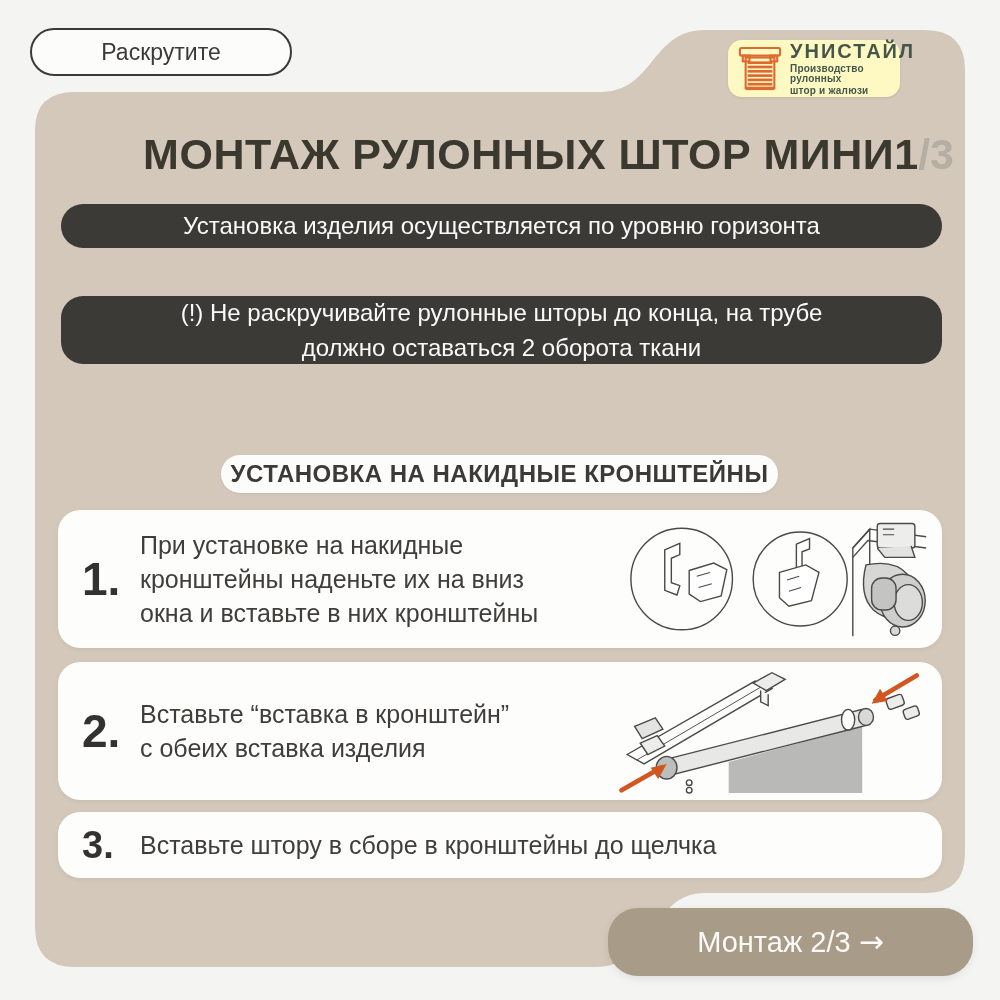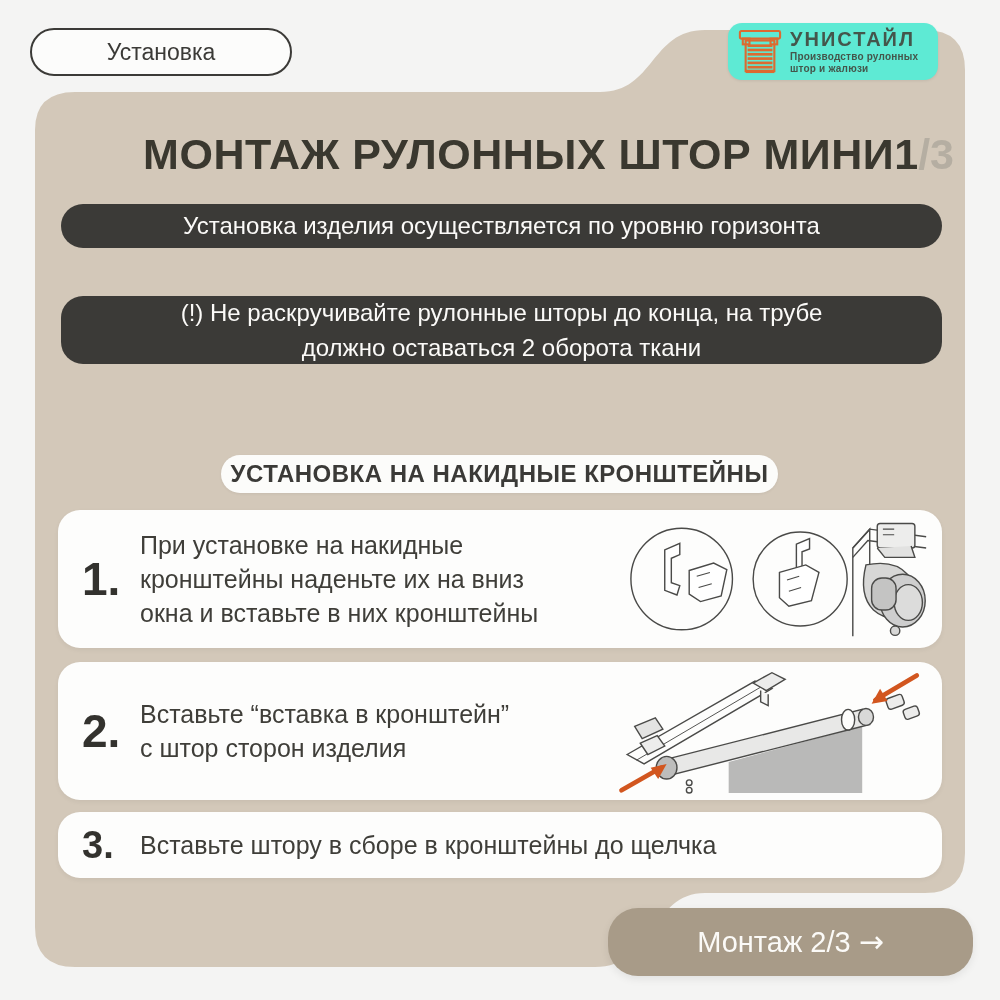--- a/index.html
+++ b/index.html
@@ -4,21 +4,21 @@
 <style>
   html,body{margin:0;padding:0;}
   body{font-family:"Liberation Sans","DejaVu Sans",sans-serif;}
   .page{position:relative;width:1000px;height:1000px;background:#f4f4f3;overflow:hidden;}
   .card-shape{position:absolute;left:0;top:0;width:1000px;height:1000px;}
 
   .instr-badge{position:absolute;left:30px;top:28px;width:262px;height:48px;box-sizing:border-box;
     border:2.5px solid #3b3a37;border-radius:26px;background:#fcfcfb;display:flex;align-items:center;justify-content:center;
     font-size:23px;color:#3b3a37;}
 
-  .logo{position:absolute;left:728px;top:23px;width:210px;height:57px;background:#5eead4;border-radius:14px;
+  .logo{position:absolute;left:728px;top:40px;width:172px;height:57px;background:#fef9c3;border-radius:14px;
     display:flex;align-items:center;box-shadow:0 1px 3px rgba(0,0,0,.08);}
   .logo svg{margin-left:10px;flex:0 0 auto;}
   .logo-text{margin-left:8px;line-height:1;}
   .logo-name{font-size:20px;font-weight:bold;letter-spacing:2px;color:#44564b;}
   .logo-sub{font-size:10px;font-weight:bold;color:#44564b;margin-top:2.5px;letter-spacing:.2px;}
 
   .title-row{position:absolute;left:60px;right:46px;top:130px;display:flex;justify-content:flex-end;align-items:baseline;}
   .title{font-size:43px;font-weight:800;color:#3a382f;letter-spacing:.5px;white-space:nowrap;}
   .pager{font-size:43px;font-weight:800;white-space:nowrap;}
   .pager .cur{color:#3a382f;}
@@ -55,21 +55,21 @@
 </head>
 <body>
 
 <div class="page">
 
   <svg class="card-shape" viewBox="0 0 1000 1000" aria-hidden="true">
     <path fill="#d3c8b9" d="M75 92 L600 92 C655 92 650 30 705 30 L925 30 Q965 30 965 70 L965 853 Q965 893 925 893 L705 893 C650 893 655 967 595 967 L75 967 Q35 967 35 927 L35 130 Q35 92 75 92 Z"></path>
   </svg>
 
   <div class="instr-badge">
-    <span>Установка</span>
+    <span>Раскрутите</span>
   </div>
 
   <div class="logo">
     <svg width="44" height="48" viewBox="0 0 46 48" aria-hidden="true">
       <g fill="none" stroke="#dd6a30" stroke-width="2.2">
         <rect x="2" y="2" width="42" height="8" rx="1.5"></rect>
         <rect x="5" y="10" width="7" height="6"></rect>
         <rect x="34" y="10" width="7" height="6"></rect>
         <rect x="8" y="12" width="30" height="32"></rect>
       </g>
@@ -138,21 +138,21 @@
         <rect x="272" y="66" width="26" height="34" rx="11" fill="#c4c4c3"></rect>
         <circle cx="297" cy="122" r="5" fill="#d7d7d6"></circle>
       </g>
     </svg>
   </div>
 
   <div class="step-card step2">
     <div class="step-num">2.</div>
     <div class="step-text">
       <div>Вставьте “вставка в кронштейн”</div>
-      <div>с штор сторон изделия</div>
+      <div>с обеих вставка изделия</div>
     </div>
     <svg class="step-illu" width="330" height="126" viewBox="0 0 330 134" aria-hidden="true">
       <g stroke="#4a4a48" stroke-width="1.5" fill="none">
         <path d="M12 92 L148 14 L166 22 L30 102 Z" fill="#fdfdfc"></path>
         <path d="M22 98 L158 18" stroke-width="1"></path>
         <path d="M146 16 l20 -11 14 7 -20 12 z" fill="#ececeb"></path>
         <path d="M154 24 v12 l8 4 v-12" fill="#f4f4f3"></path>
         <rect x="288" y="30" width="18" height="12" rx="3" fill="#ececeb" transform="rotate(-20 297 36)"></rect>
         <rect x="306" y="42" width="16" height="11" rx="3" fill="#ececeb" transform="rotate(-20 314 47)"></rect>
         <path d="M120 100 L262 62 L262 133 L120 133 Z" fill="#b9b9b8" stroke="none"></path>

